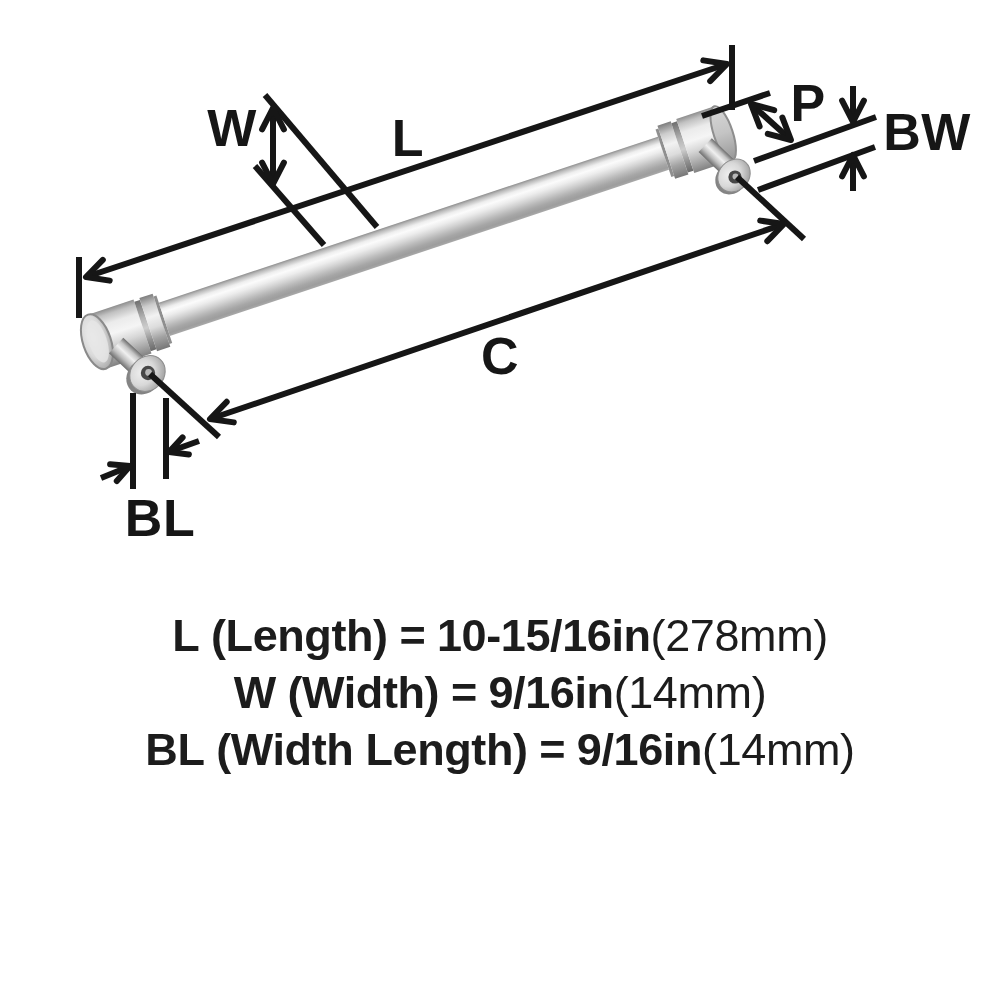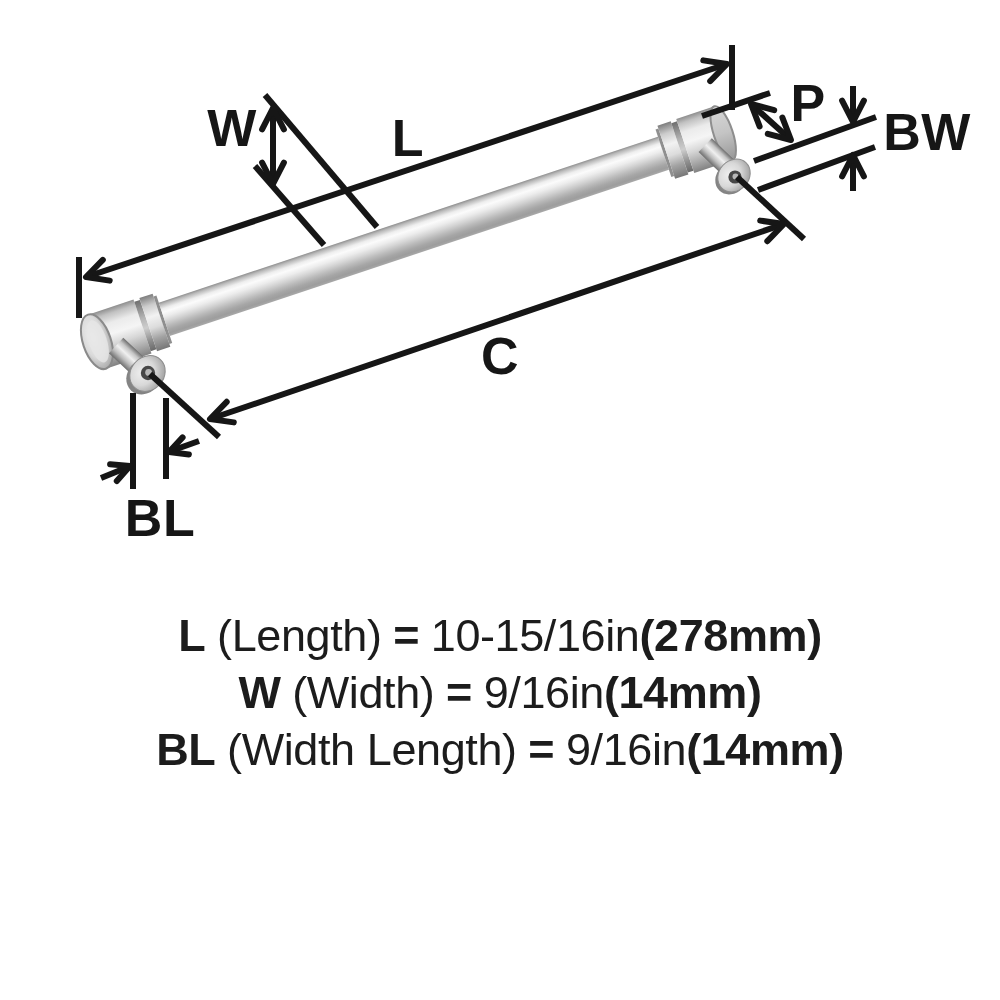--- a/index.html
+++ b/index.html
@@ -31,24 +31,24 @@
     color: #1c1c1c;
   }
   .spec-line {
     height: 57px;
     line-height: 57px;
     font-size: 45px;
     letter-spacing: -0.4px;
     white-space: nowrap;
   }
   .spec-line .code   { font-weight: 700; margin-right: 0.26em; }
-  .spec-line .name   { font-weight: 400; margin-right: 0.26em; }
+  .spec-line .name   { font-weight: 700; margin-right: 0.26em; }
   .spec-line .eq     { font-weight: 700; margin-right: 0.26em; }
-  .spec-line .value  { font-weight: 400; }
-  .spec-line .metric { font-weight: 700; text-align: right; }
+  .spec-line .value  { font-weight: 700; }
+  .spec-line .metric { font-weight: 400; text-align: right; }
 </style>
 </head>
 <body>
 
 <div class="canvas">
 
   <svg class="diagram-svg" width="1000" height="590" viewBox="0 0 1000 590">
     <defs>
       <linearGradient id="gBar" x1="0" y1="0" x2="0" y2="1">
         <stop offset="0" stop-color="#8f8f8f"></stop>

